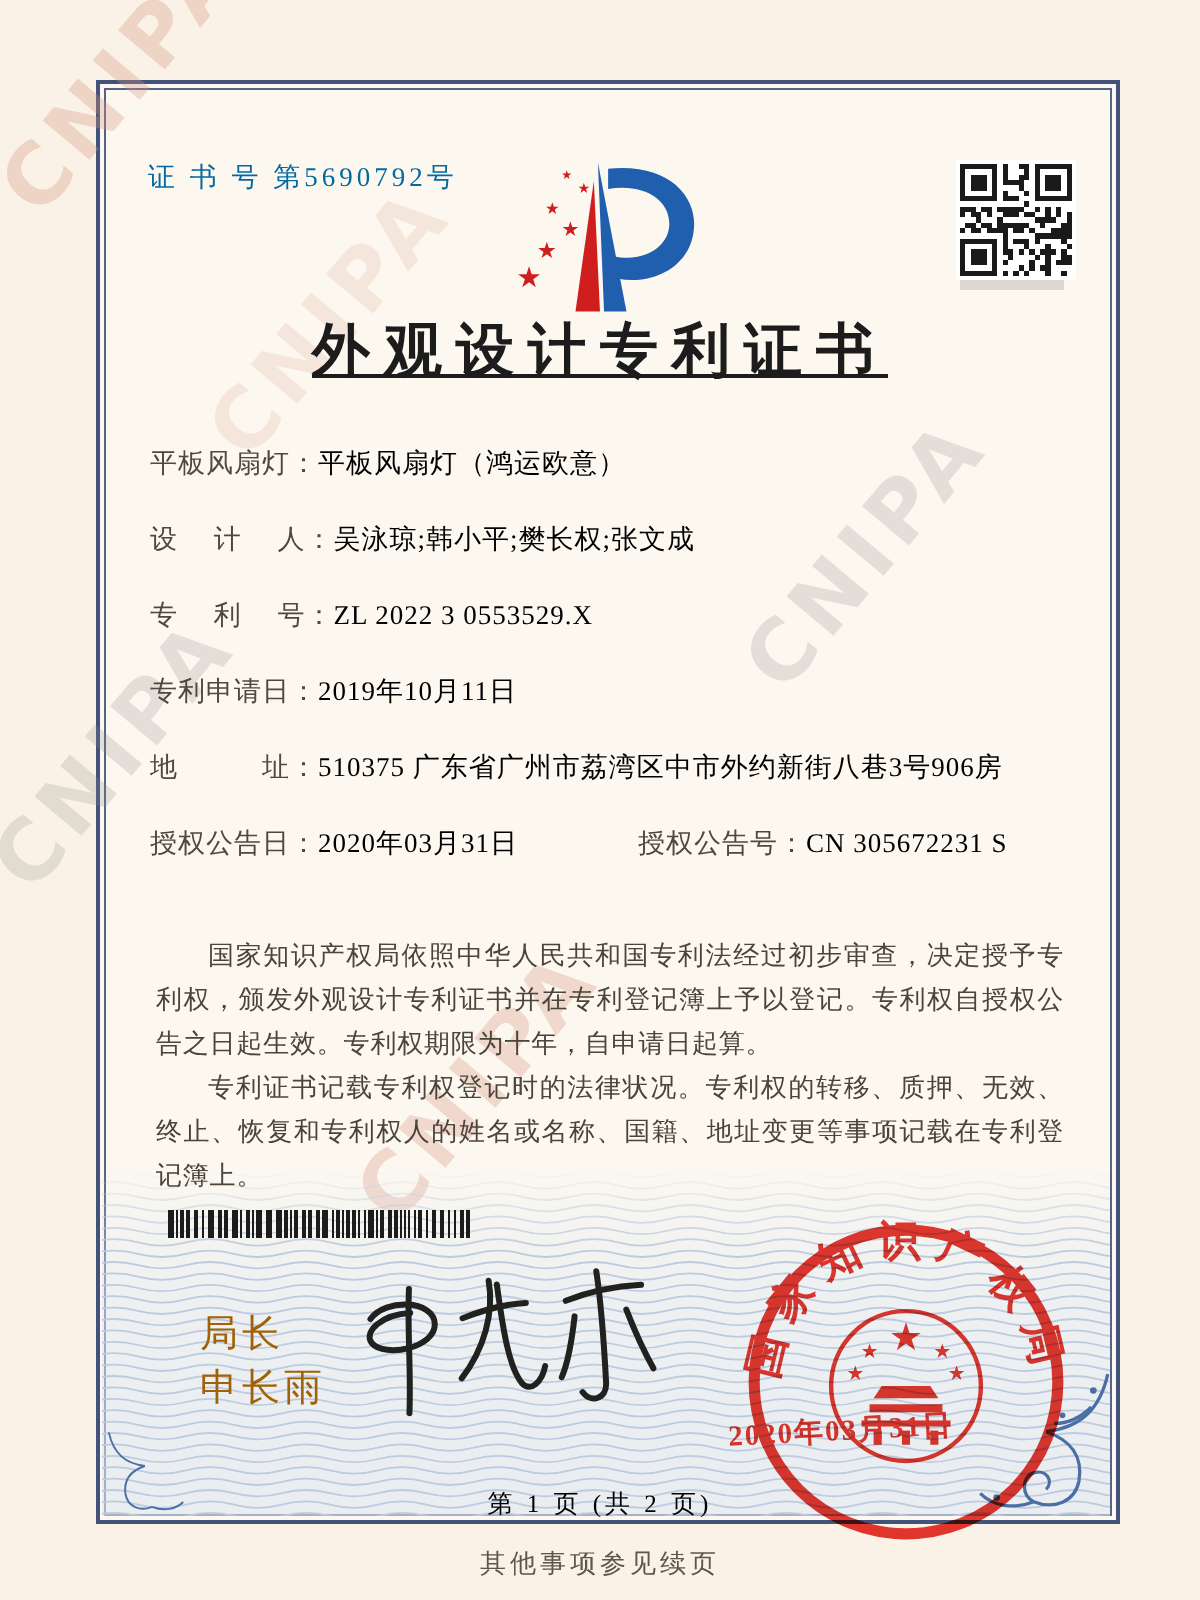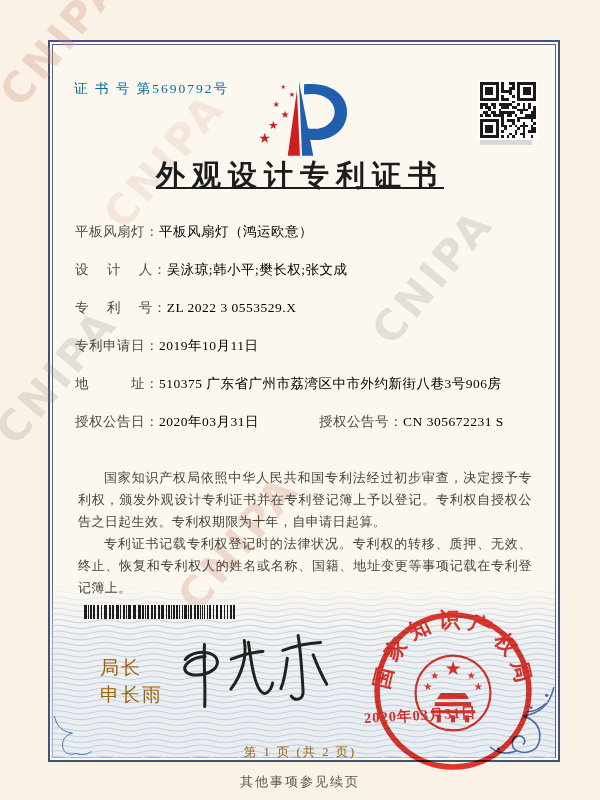--- a/index.html
+++ b/index.html
@@ -69,21 +69,21 @@
   .estar.big{font-size:19px;}
   .sealdate{position:absolute;left:-6px;top:97px;width:150px;font-size:14.5px;color:#e3291f;
             letter-spacing:1px;transform:rotate(-3deg);font-weight:bold;}
   
   .orn{position:absolute;z-index:2;}
   .orn path{fill:none;stroke:#4a6fa5;stroke-width:1.6;}
   .orn circle{fill:#4a6fa5;}
   .ornBR{left:486px;top:684px;width:72px;height:74px;}
   .ornBL{left:52px;top:714px;width:42px;height:44px;transform:scaleX(-1);}
   .pagefoot{position:absolute;left:0;top:744px;width:100%;text-align:center;font-size:12.5px;
-            letter-spacing:2px;color:#a16207;z-index:2;}
+            letter-spacing:2px;color:#000000;z-index:2;}
   .contfoot{position:absolute;left:0;top:773px;width:100%;text-align:center;font-size:13px;
             letter-spacing:2px;color:#5c564c;z-index:2;}
 </style>
 </head>
 <body>
 
 <div class="page">
 
   <span class="wm pink wm1">CNIPA</span>
   <span class="wm gray wm2">CNIPA</span>

